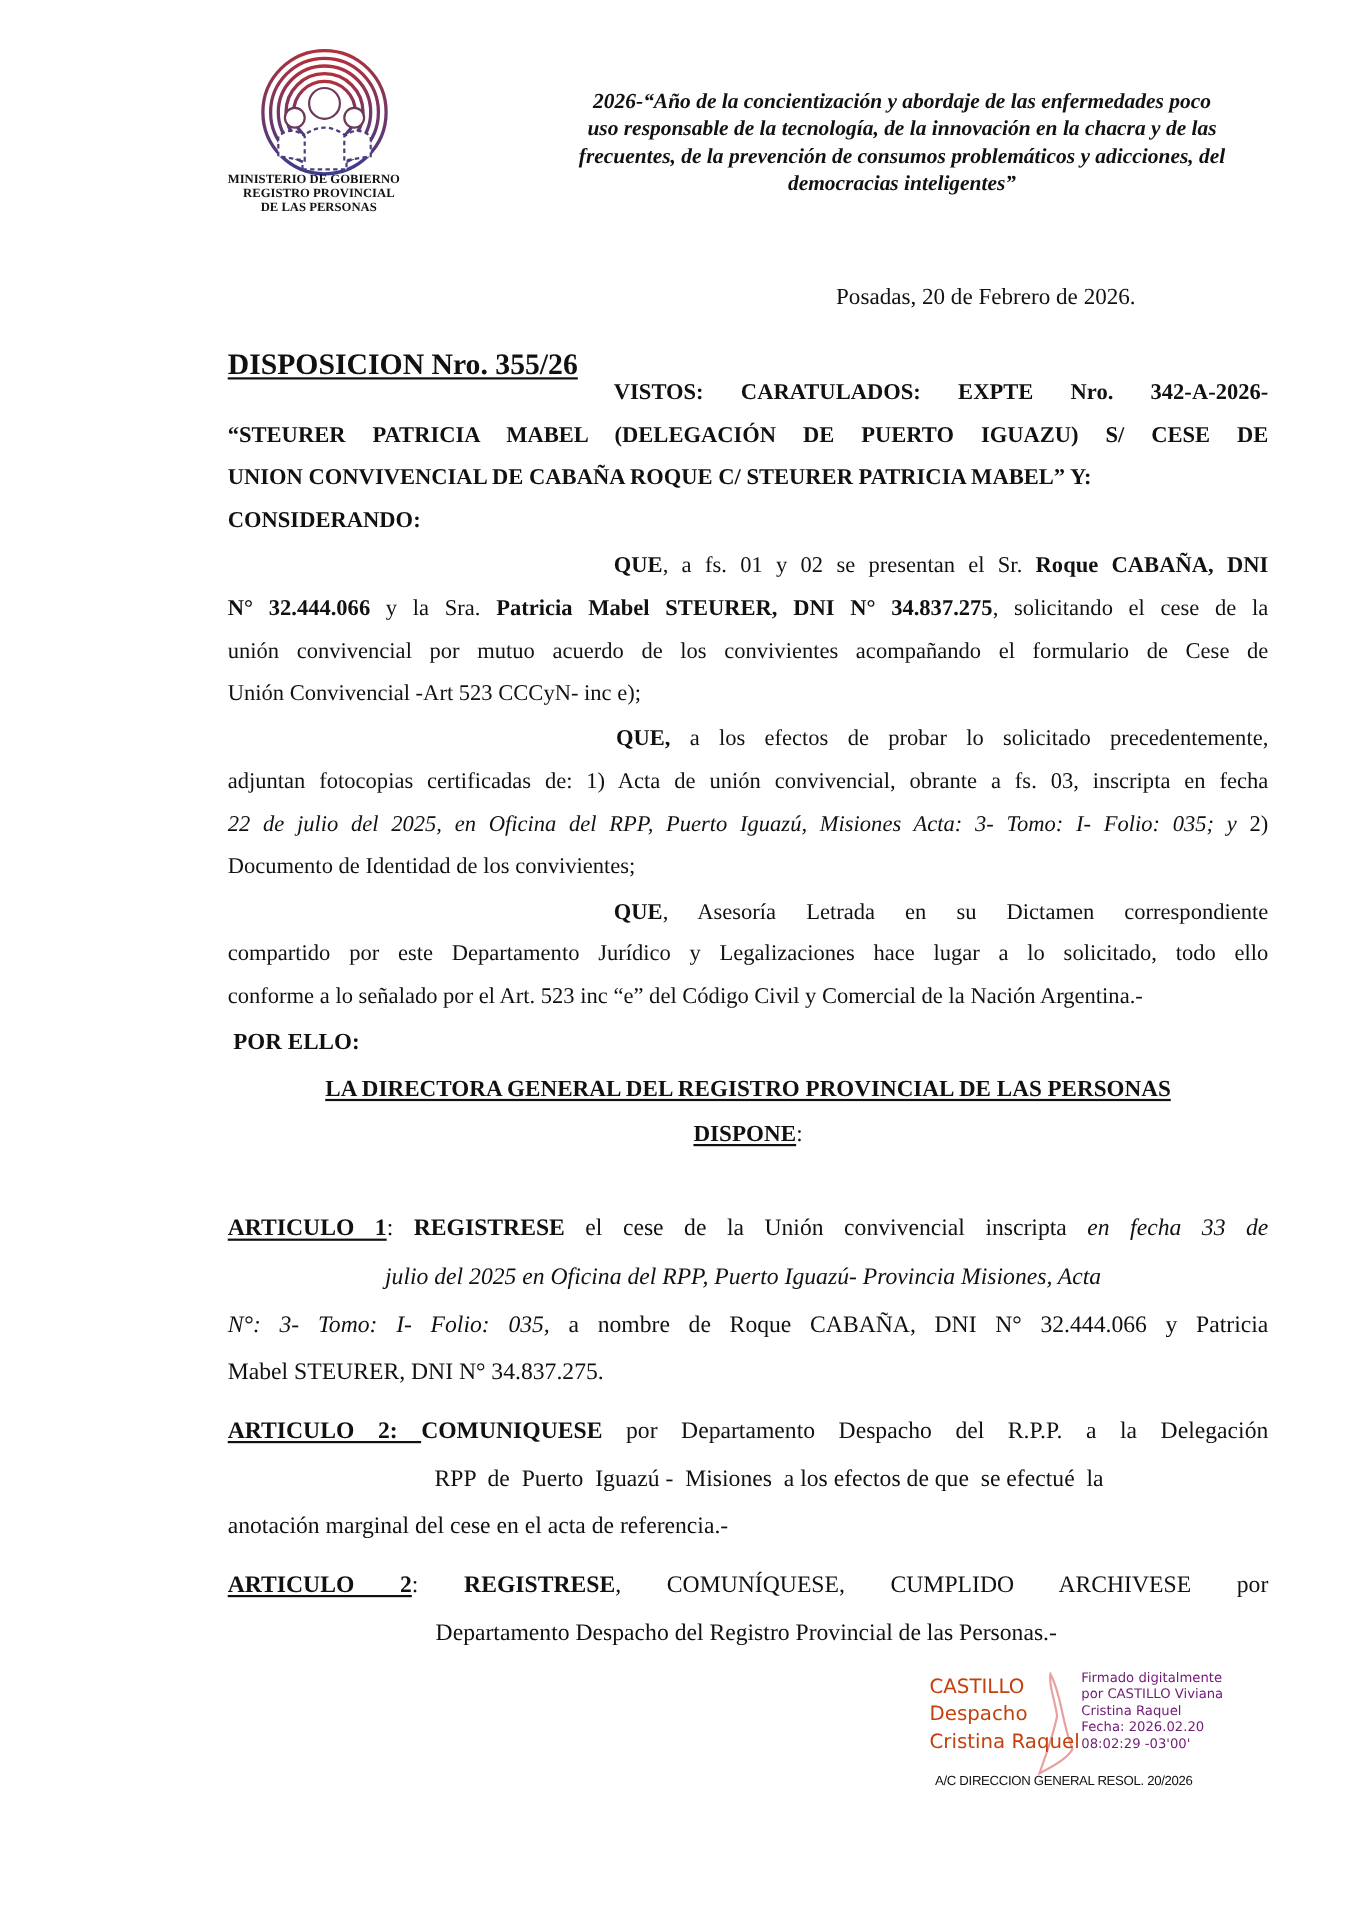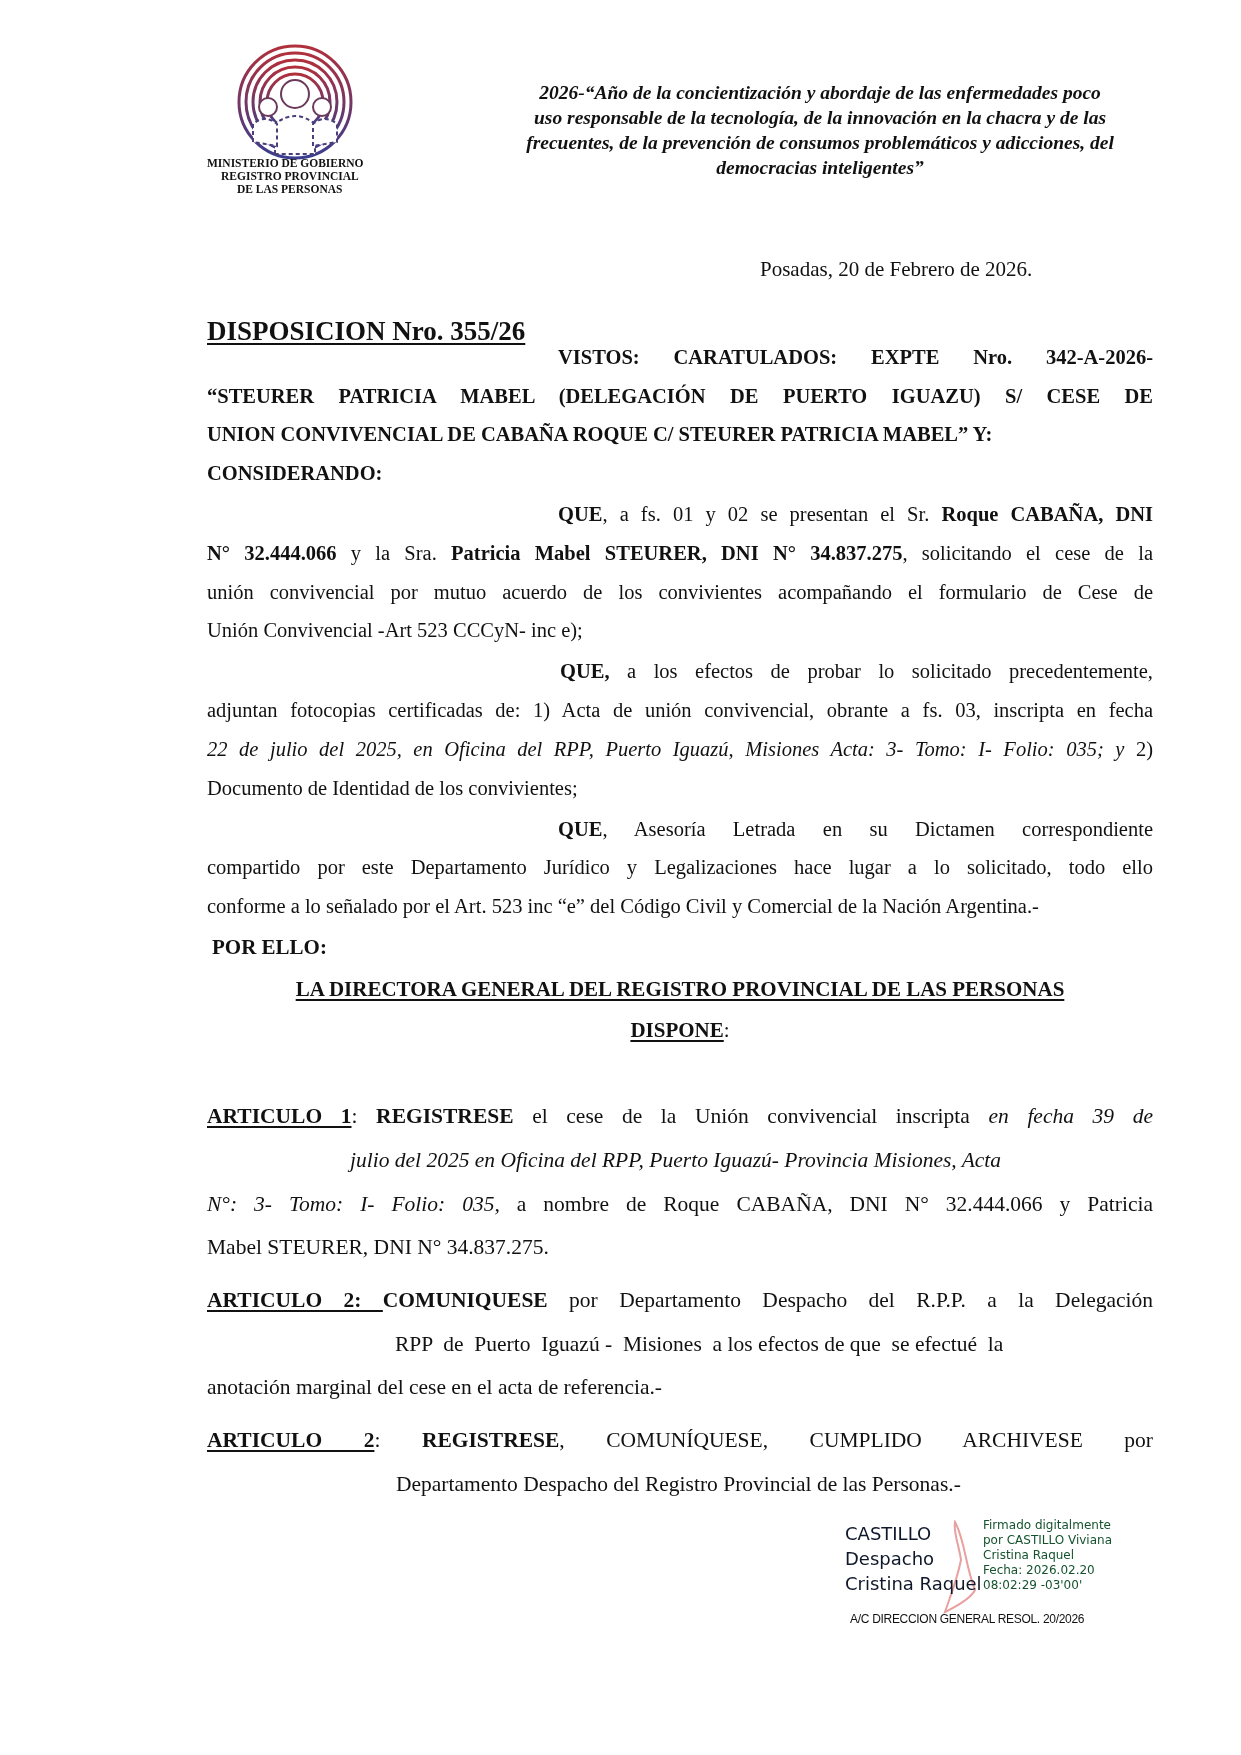--- a/index.html
+++ b/index.html
@@ -9,23 +9,23 @@
   .line { position:absolute; left:207px; width:946px; font-size:20.5px; line-height:24px; white-space:nowrap; }
   .just { text-align:justify; text-align-last:justify; }
   b, .b { font-weight:bold; }
   i, .i { font-style:italic; }
   .u { text-decoration:underline; text-decoration-thickness:2px; text-underline-offset:3px; }
   .logo { position:absolute; left:235px; top:42px; width:120px; height:120px; }
   .logo-text { position:absolute; font-size:11.5px; font-weight:bold; line-height:14px; font-family:"Liberation Serif", serif; }
   .motto { position:absolute; left:500px; top:80px; width:640px; text-align:center;
            font-style:italic; font-weight:bold; font-size:19.5px; line-height:25px; }
   .sig-name { position:absolute; left:845px; top:1521px; font-family:"DejaVu Sans", sans-serif;
-              font-size:18px; line-height:25px; color:#0f172a; }
+              font-size:18px; line-height:25px; color:#c2410c; }
   .sig-detail { position:absolute; left:983px; top:1518px; font-family:"DejaVu Sans", sans-serif;
-                font-size:12px; line-height:15px; color:#14532d; }
+                font-size:12px; line-height:15px; color:#701a75; }
   .sig-footer { position:absolute; left:850px; top:1612px; font-family:"Liberation Sans", sans-serif;
                 font-size:12px; color:#111; letter-spacing:-0.3px; }
 </style>
 </head>
 <body>
 
 <div>
   <svg class="logo" viewBox="0 0 120 120">
     <defs>
       <linearGradient id="lg" x1="0" y1="0" x2="0" y2="1">
@@ -77,21 +77,21 @@
 <div class="line" style="top:776px;">Documento de Identidad de los convivientes;</div>
 
 <div class="line just" style="left:558px;width:595px;top:817px;"><b>QUE</b><span>, Asesoría Letrada en su Dictamen correspondiente</span></div>
 <div class="line just" style="top:855px;">compartido por este Departamento Jurídico y Legalizaciones hace lugar a lo solicitado, todo ello</div>
 <div class="line" style="top:894px;">conforme a lo señalado por el Art. 523 inc “e” del Código Civil y Comercial de la Nación Argentina.-</div>
 
 <div class="abs b" style="left:212px;top:935px;font-size:21px;">POR ELLO:</div>
 <div class="abs b u" style="left:0;width:1360px;text-align:center;top:977px;font-size:21px;">LA DIRECTORA GENERAL DEL REGISTRO PROVINCIAL DE LAS PERSONAS</div>
 <div class="abs" style="left:0;width:1360px;text-align:center;top:1018px;font-size:21px;"><span class="b u">DISPONE</span><span>:</span></div>
 
-<div class="line just" style="top:1104px;font-size:21.5px;"><b class="u">ARTICULO 1</b><span>: </span><b>REGISTRESE</b><span> el cese de la Unión convivencial inscripta </span><i>en fecha 39 de</i></div>
+<div class="line just" style="top:1104px;font-size:21.5px;"><b class="u">ARTICULO 1</b><span>: </span><b>REGISTRESE</b><span> el cese de la Unión convivencial inscripta </span><i>en fecha 33 de</i></div>
 <div class="line i" style="left:350px;top:1148px;font-size:21.5px;">julio del 2025 en Oficina del RPP, Puerto Iguazú- Provincia Misiones, Acta</div>
 <div class="line just" style="top:1192px;font-size:21.5px;"><i>N°: 3- Tomo: I- Folio: 035,</i><span> a nombre de Roque CABAÑA, DNI N° 32.444.066 y Patricia</span></div>
 <div class="line" style="top:1235px;font-size:21.5px;">Mabel STEURER, DNI N° 34.837.275.</div>
 
 <div class="line just" style="top:1288px;font-size:21.5px;"><b class="u">ARTICULO 2: </b><b>COMUNIQUESE</b><span> por Departamento Despacho del R.P.P. a la Delegación</span></div>
 <div class="line" style="left:395px;top:1332px;font-size:21.5px;white-space:pre;">RPP  de  Puerto  Iguazú -  Misiones  a los efectos de que  se efectué  la</div>
 <div class="line" style="top:1375px;font-size:21.5px;">anotación marginal del cese en el acta de referencia.-</div>
 
 <div class="line just" style="top:1428px;font-size:21.5px;"><b class="u">ARTICULO 2</b><span>: </span><b>REGISTRESE</b><span>, COMUNÍQUESE, CUMPLIDO ARCHIVESE por</span></div>
 <div class="line" style="left:396px;top:1472px;font-size:21.5px;">Departamento Despacho del Registro Provincial de las Personas.-</div>

